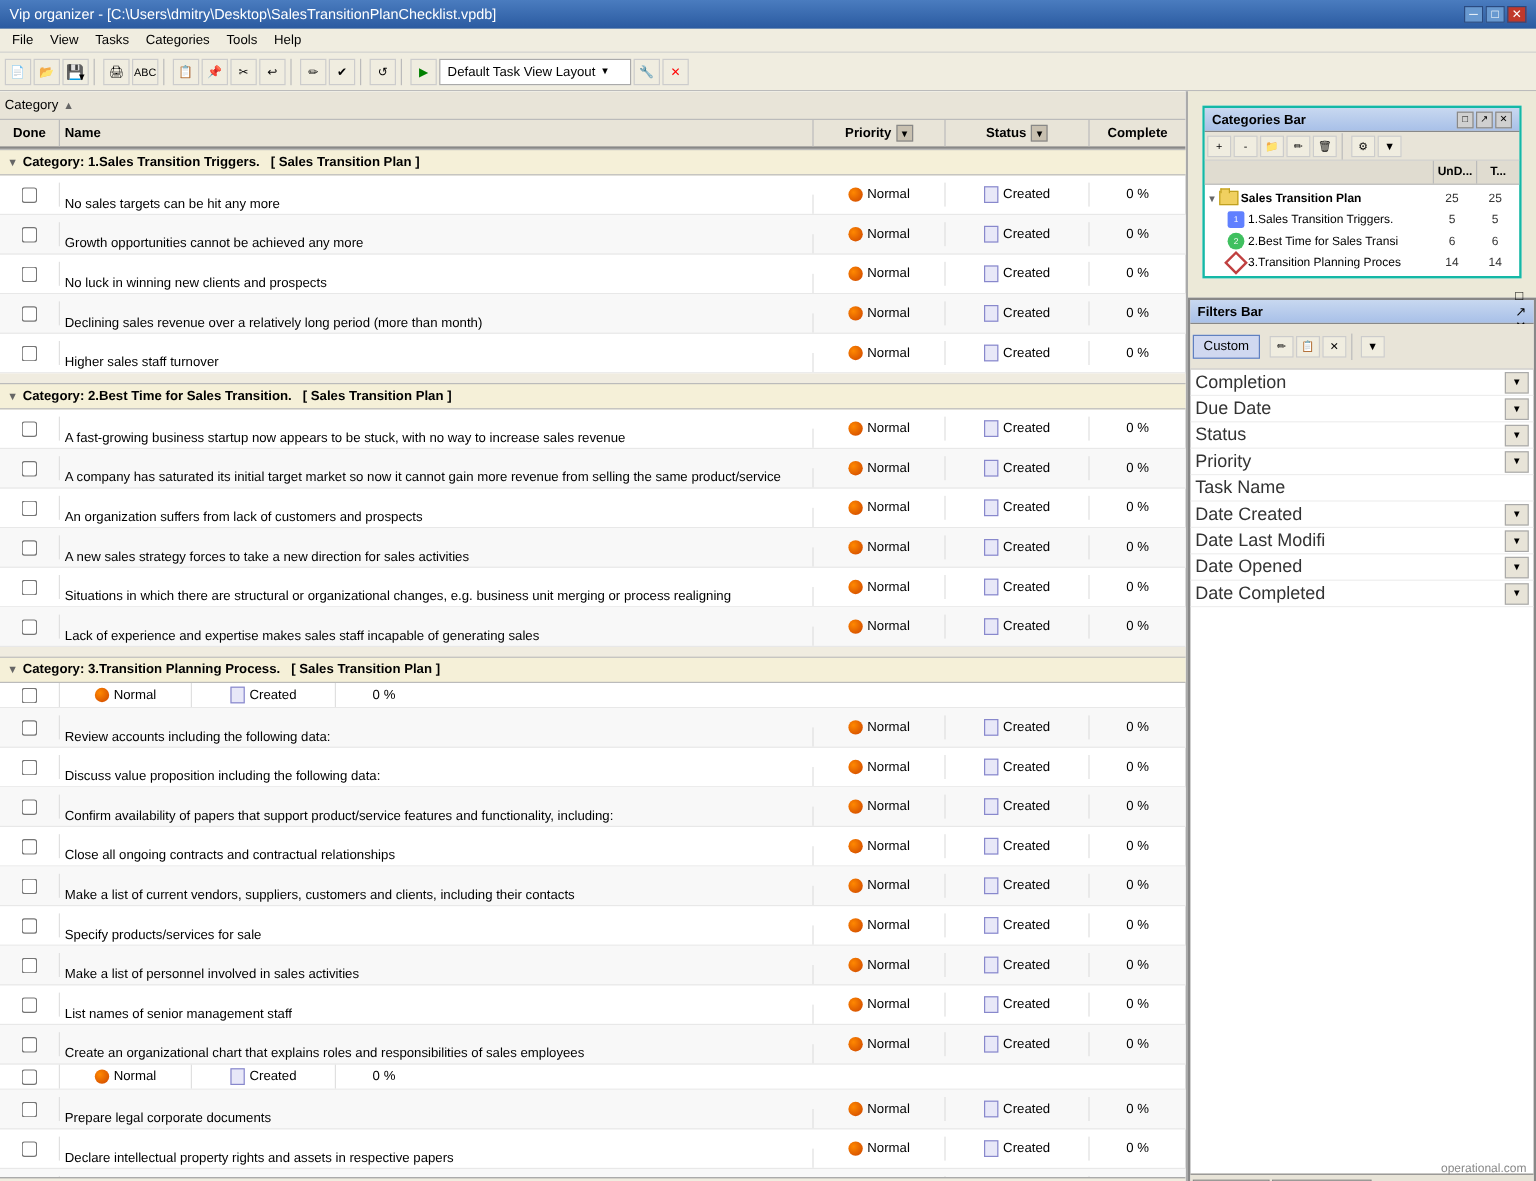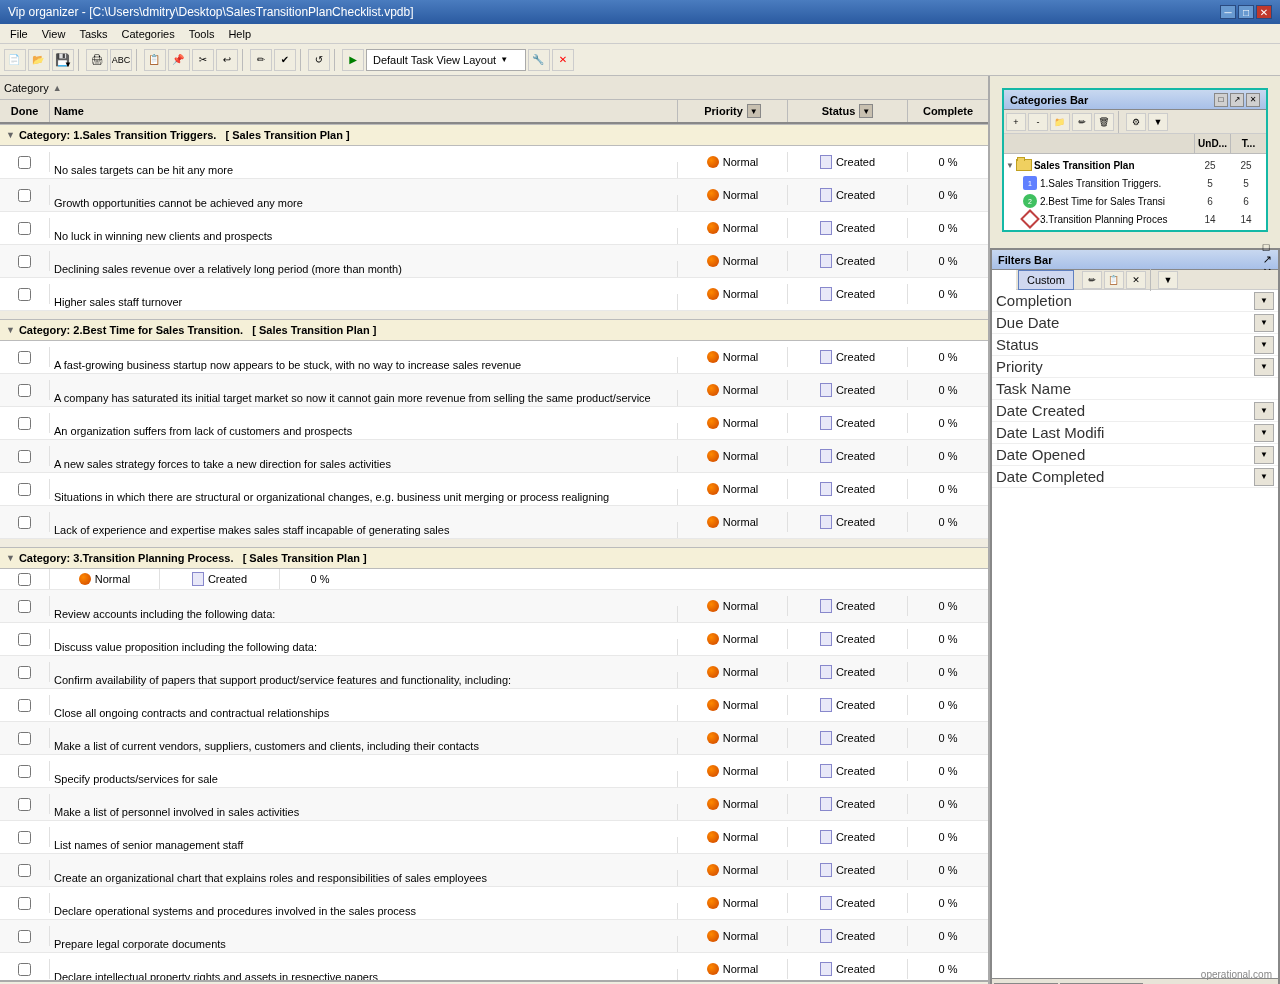--- a/index.html
+++ b/index.html
@@ -93,21 +93,21 @@
 
     
     .folder-icon { width: 16px; height: 12px; background: #f0d060; border: 1px solid #c0a020; position: relative; }
     .folder-icon::before { content: ''; position: absolute; top: -3px; left: 0; width: 6px; height: 3px; background: #f0d060; border: 1px solid #c0a020; border-bottom: none; }
 
     
     #filters-bar { flex: 1; border: 2px solid #888; margin-top: 4px; background: white; display: flex; flex-direction: column; }
     #filter-bar-header { background: linear-gradient(to bottom, #c8d8f0, #a8c0e8); border-bottom: 1px solid #888; padding: 2px 6px; display: flex; align-items: center; justify-content: space-between; height: 20px; }
     #filter-bar-header .bar-title { font-size: 11px; font-weight: bold; }
     
-    #filter-toolbar { background: #e8e4d8; border-bottom: 1px solid #ccc; padding: 2px; display: flex; gap: 2px; align-items: center; height: 20px; margin-left: 24px; }
+    #filter-toolbar { background: #e8e4d8; border-bottom: 1px solid #ccc; padding: 2px; display: flex; gap: 2px; align-items: center; height: 38px; }
     .filter-custom-btn { background: white; border: 1px solid #888; padding: 1px 8px; font-size: 11px; cursor: pointer; height: 20px; display: flex; align-items: center; }
     .filter-custom-btn.active { background: #d0d8f0; border-color: #6080c0; }
     
     .filter-rows { flex: 1; overflow-y: auto; }
     .filter-row { display: flex; align-items: center; border-bottom: 1px solid #eee; min-height: 22px; padding: 1px 4px; }
     .filter-row-label { flex: 1; font-size: 15px; color: #333; }
     .filter-row-dropdown { width: 20px; height: 18px; background: #e8e4d8; border: 1px solid #aaa; cursor: pointer; display: flex; align-items: center; justify-content: center; font-size: 8px; }
 
     
     #bottom-tabs { background: #e8e4d8; border-top: 1px solid #888; display: flex; align-items: center; padding: 2px; height: 24px; }
@@ -535,21 +535,20 @@
           <div class="task-status">
               <span class="status-icon"></span>
               <span>Created</span>
             </div>
           <div class="task-complete">0 %</div>
         </div>
         <div class="task-row">
           <div class="task-check">
               <input type="checkbox" style="">
             </div>
-          <div class="task-name">Declare operational systems and procedures involved in the sales process</div>
           <div class="task-priority">
               <span class="priority-dot"></span>
               <span>Normal</span>
             </div>
           <div class="task-status">
               <span class="status-icon"></span>
               <span>Created</span>
             </div>
           <div class="task-complete">0 %</div>
         </div>

